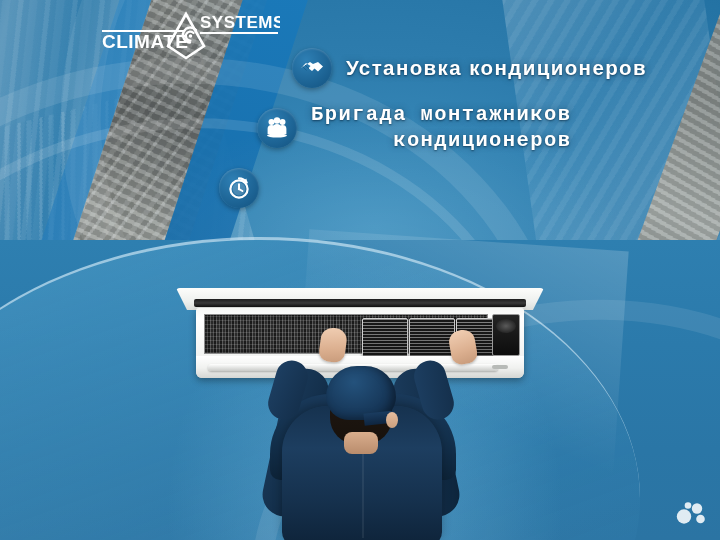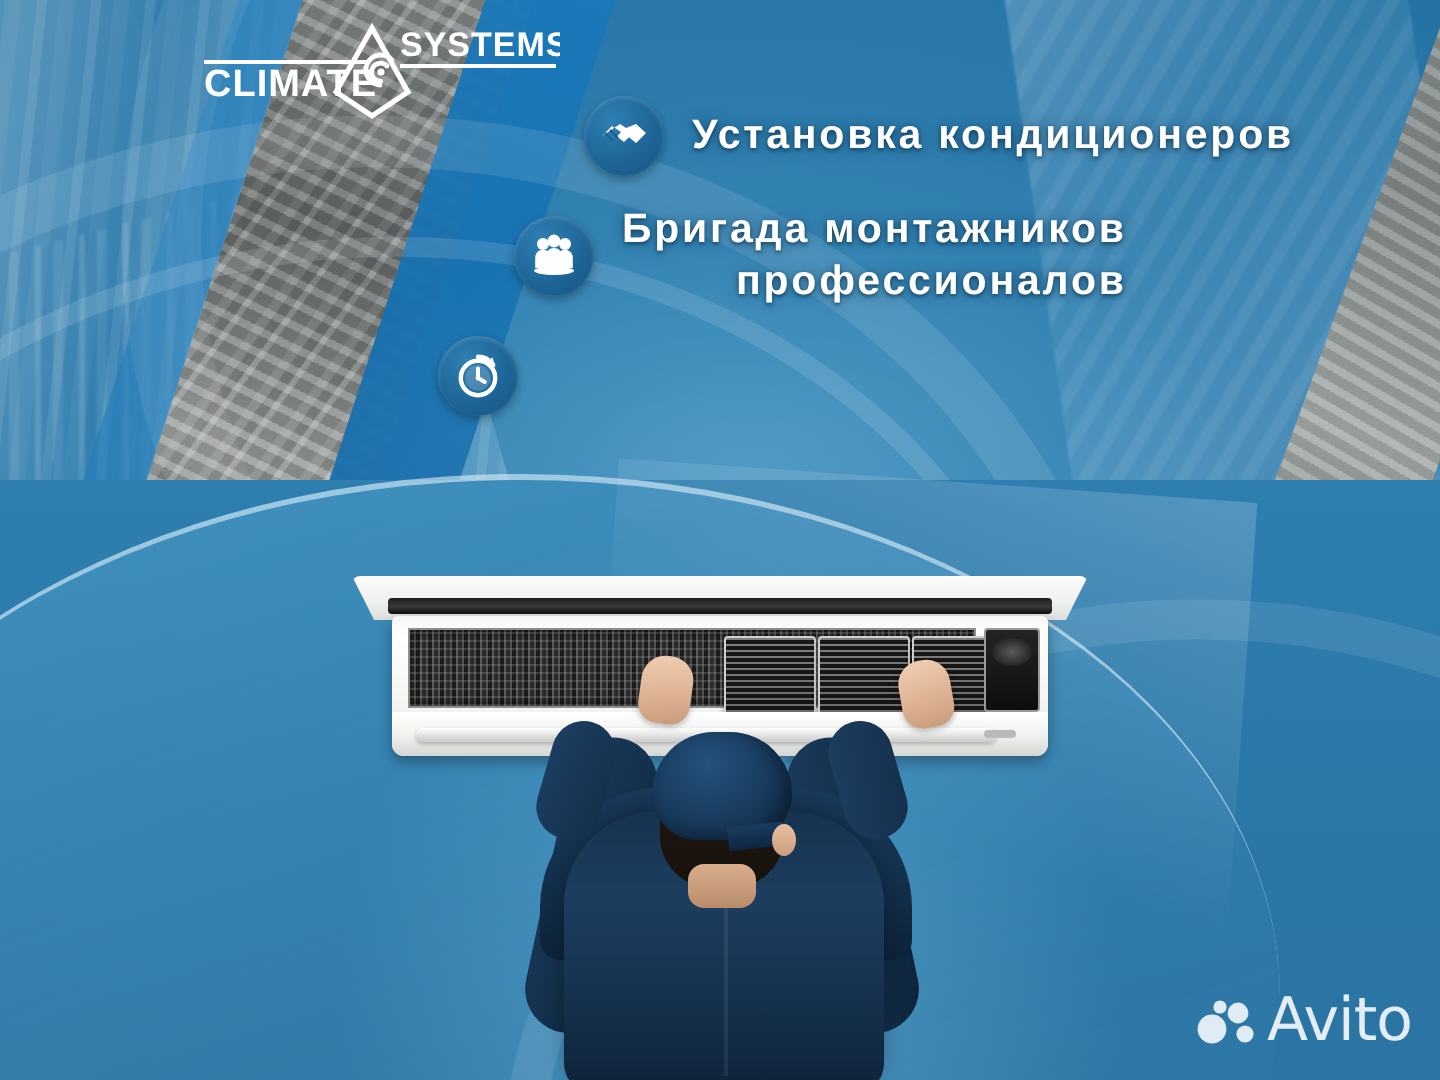--- a/index.html
+++ b/index.html
@@ -139,21 +139,21 @@
   }
   .logo svg{display:block;}
 
   
   .features{position:absolute;left:0;top:48px;width:700px;}
   .feature{
     position:relative;display:flex;align-items:center;
     margin-bottom:14px;
   }
   .f1{padding-left:292px;}
-  .f2{padding-left:257px;}
+  .f2{padding-left:257px;font-family:Liberation Mono, monospace;}
   .f3{padding-left:219px;}
 
   .f-icon{
     flex:0 0 auto;width:40px;height:40px;border-radius:50%;
     background:radial-gradient(circle at 35% 30%, #2e7fb4, #1a5f8f 70%, #14537e 100%);
     box-shadow:0 2px 5px rgba(0,0,0,.30), inset 0 1px 2px rgba(255,255,255,.18);
     display:flex;align-items:center;justify-content:center;
     margin-right:14px;
   }
   .f-icon svg{display:block;}
@@ -401,21 +401,21 @@
           <circle cx="13" cy="5.5" r="3.2" fill="#ffffff"></circle>
           <circle cx="18.5" cy="7" r="3" fill="#ffffff"></circle>
           <path d="M3.6 19 v-5.2 a3.9 3.9 0 0 1 7.8 0 V19 Z" fill="#ffffff"></path>
           <path d="M9 19 v-6 a4 4 0 0 1 8 0 V19 Z" fill="#ffffff"></path>
           <path d="M14.6 19 v-5.2 a3.9 3.9 0 0 1 7.8 0 V19 Z" fill="#ffffff"></path>
           <ellipse cx="13" cy="20.4" rx="10" ry="2.1" fill="#ffffff"></ellipse>
         </svg>
       </div>
       <div class="f-text">
         <span>Бригада монтажников</span>
-        <span class="l2">профессионалов</span>
+        <span class="l2">кондиционеров</span>
       </div>
     </div>
 
     <div class="feature f3">
       <div class="f-icon">
         <svg width="26" height="26" viewBox="0 0 26 26">
           <circle cx="13" cy="14" r="8.6" fill="none" stroke="#ffffff" stroke-width="2.2"></circle>
           <circle cx="13" cy="14" r="6.4" fill="#ffffff" opacity="0.18"></circle>
           <path d="M13 9.2 V14 L16.4 16" stroke="#ffffff" stroke-width="2" fill="none" stroke-linecap="round"></path>
           <path d="M13 3.4 a9.4 9.4 0 0 1 7.6 4" stroke="#ffffff" stroke-width="2.2" fill="none" stroke-linecap="round"></path>
@@ -459,16 +459,15 @@
     <div class="ear"></div>
   </div>
 
   <div class="avito">
     <svg class="avito-mark" width="30" height="26" viewBox="0 0 30 26">
       <circle cx="8" cy="16.5" r="7.2" fill="#eef5f9"></circle>
       <circle cx="21" cy="8.5" r="5.2" fill="#eef5f9"></circle>
       <circle cx="24.5" cy="19" r="4.3" fill="#eef5f9"></circle>
       <circle cx="12" cy="5.5" r="3.3" fill="#eef5f9"></circle>
     </svg>
-    <span class="avito-text">Avito</span>
   </div>
 
 </div>
 
 </body></html>

